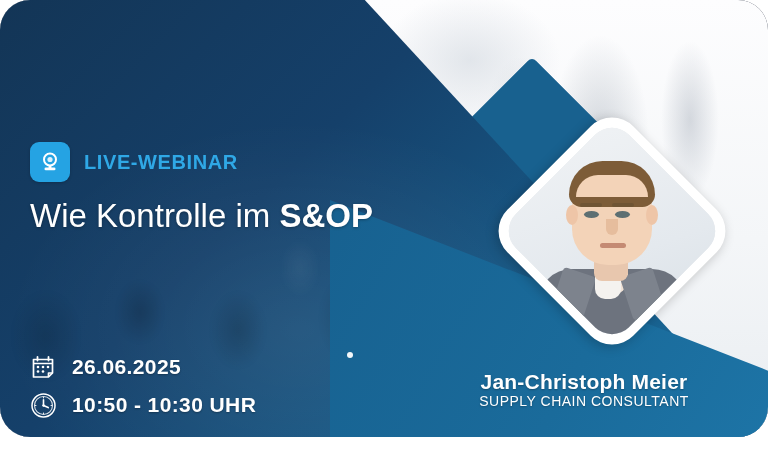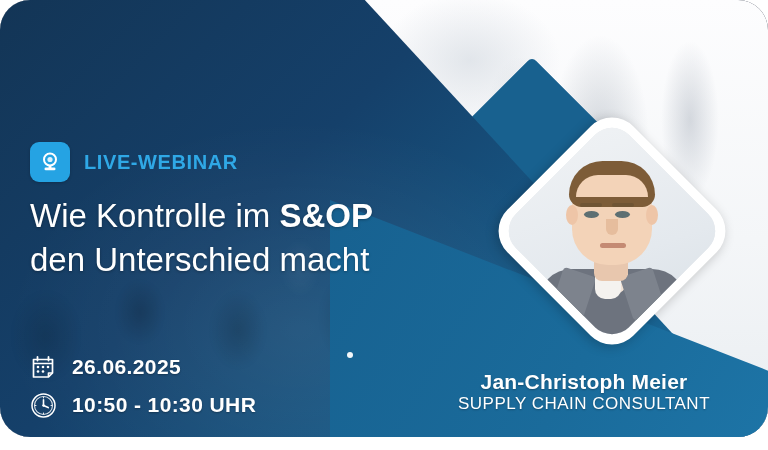--- a/index.html
+++ b/index.html
@@ -345,21 +345,21 @@
   .speaker-name {
     color: #ffffff;
     font-size: 21px;
     font-weight: bold;
     letter-spacing: 0.2px;
     text-shadow: 0 1px 2px rgba(0,0,0,0.28);
     line-height: 1.1;
   }
   .speaker-role {
     color: #ffffff;
-    font-size: 17px;
+    font-size: 14px;
     font-weight: normal;
     letter-spacing: 0.5px;
     text-shadow: 0 1px 2px rgba(0,0,0,0.28);
     line-height: 1.25;
   }
 </style>
 </head>
 <body>
 
 <div id="banner">
@@ -384,21 +384,20 @@
           <circle cx="12" cy="9.5" r="2.6" fill="#ffffff" opacity="0.85"></circle>
           <rect x="10.6" y="15" width="2.8" height="3" fill="#ffffff"></rect>
           <rect x="6.5" y="17.6" width="11" height="2.6" rx="1.3" fill="#ffffff"></rect>
         </svg>
       </span>
       <span class="live-label">LIVE-WEBINAR</span>
     </div>
 
     <div class="headline">
       <span>Wie Kontrolle im </span><span class="b">S&amp;OP</span><br>
-      <span>den Unterschied macht</span>
     </div>
 
     <div class="meta">
       <div class="meta-row">
         <span class="meta-icon">
           <svg width="26" height="26" viewBox="0 0 26 26" aria-hidden="true">
             <path d="M3.5 5.5h19v13.5l-4 4h-15z" fill="none" stroke="#ffffff" stroke-width="1.7" stroke-linejoin="round"></path>
             <path d="M18.5 23v-4h4" fill="none" stroke="#ffffff" stroke-width="1.7" stroke-linejoin="round"></path>
             <line x1="3.5" y1="9.5" x2="22.5" y2="9.5" stroke="#ffffff" stroke-width="1.6"></line>
             <line x1="7.5" y1="3" x2="7.5" y2="6.5" stroke="#ffffff" stroke-width="1.8" stroke-linecap="round"></line>

